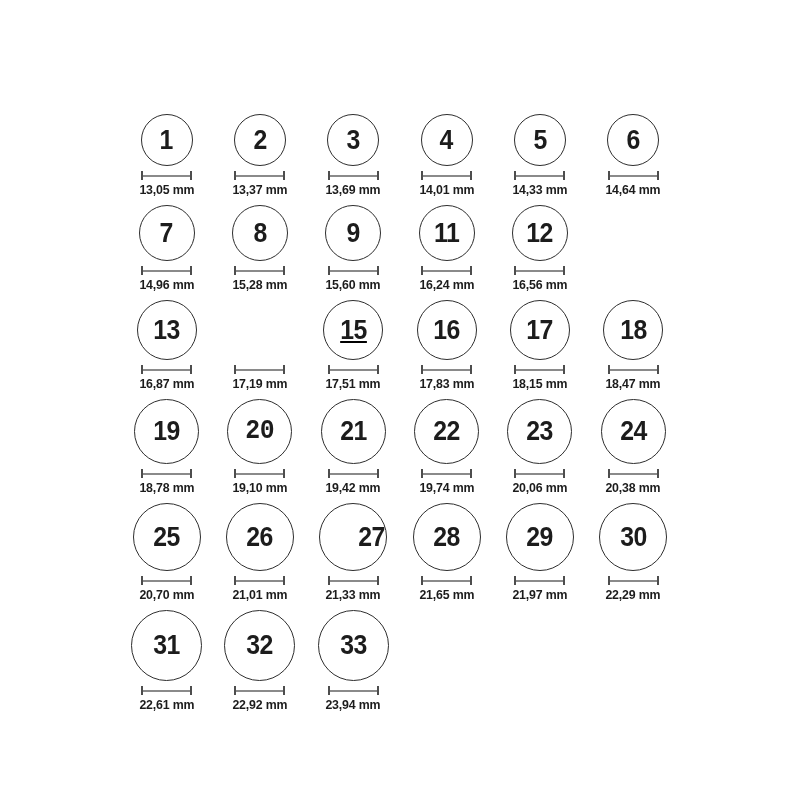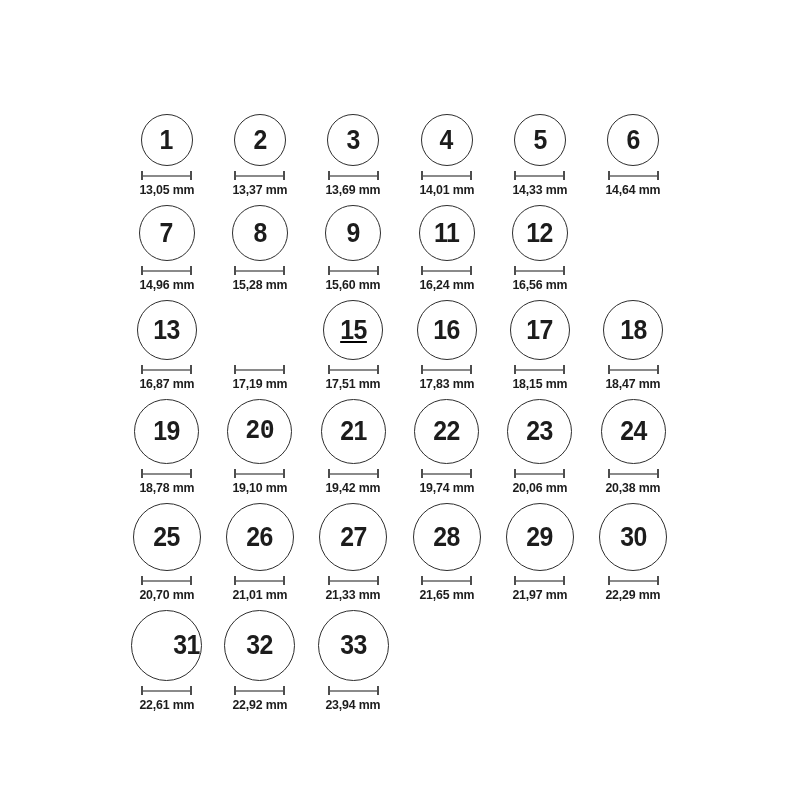--- a/index.html
+++ b/index.html
@@ -300,21 +300,21 @@
       <div class="ring-cell">
         <div class="ring-circle" style="width: 68px; height: 68px;">
           <span class="ring-num">26</span>
         </div>
         <div class="ruler">
           <div class="ruler-line"></div>
         </div>
         <div class="ring-label">21,01 mm</div>
       </div>
       <div class="ring-cell">
-        <div class="ring-circle" style="width: 68px; height: 68px;">
+        <div class="ring-circle" style="width: 68px; height: 68px; justify-content: flex-end;">
           <span class="ring-num">27</span>
         </div>
         <div class="ruler">
           <div class="ruler-line"></div>
         </div>
         <div class="ring-label">21,33 mm</div>
       </div>
       <div class="ring-cell">
         <div class="ring-circle" style="width: 68px; height: 68px;">
           <span class="ring-num">28</span>
@@ -338,21 +338,21 @@
           <span class="ring-num">30</span>
         </div>
         <div class="ruler">
           <div class="ruler-line"></div>
         </div>
         <div class="ring-label">22,29 mm</div>
       </div>
     </div>
     <div class="ring-row">
       <div class="ring-cell">
-        <div class="ring-circle" style="width: 71px; height: 71px; justify-content: flex-end;">
+        <div class="ring-circle" style="width: 71px; height: 71px;">
           <span class="ring-num">31</span>
         </div>
         <div class="ruler">
           <div class="ruler-line"></div>
         </div>
         <div class="ring-label">22,61 mm</div>
       </div>
       <div class="ring-cell">
         <div class="ring-circle" style="width: 71px; height: 71px;">
           <span class="ring-num">32</span>

